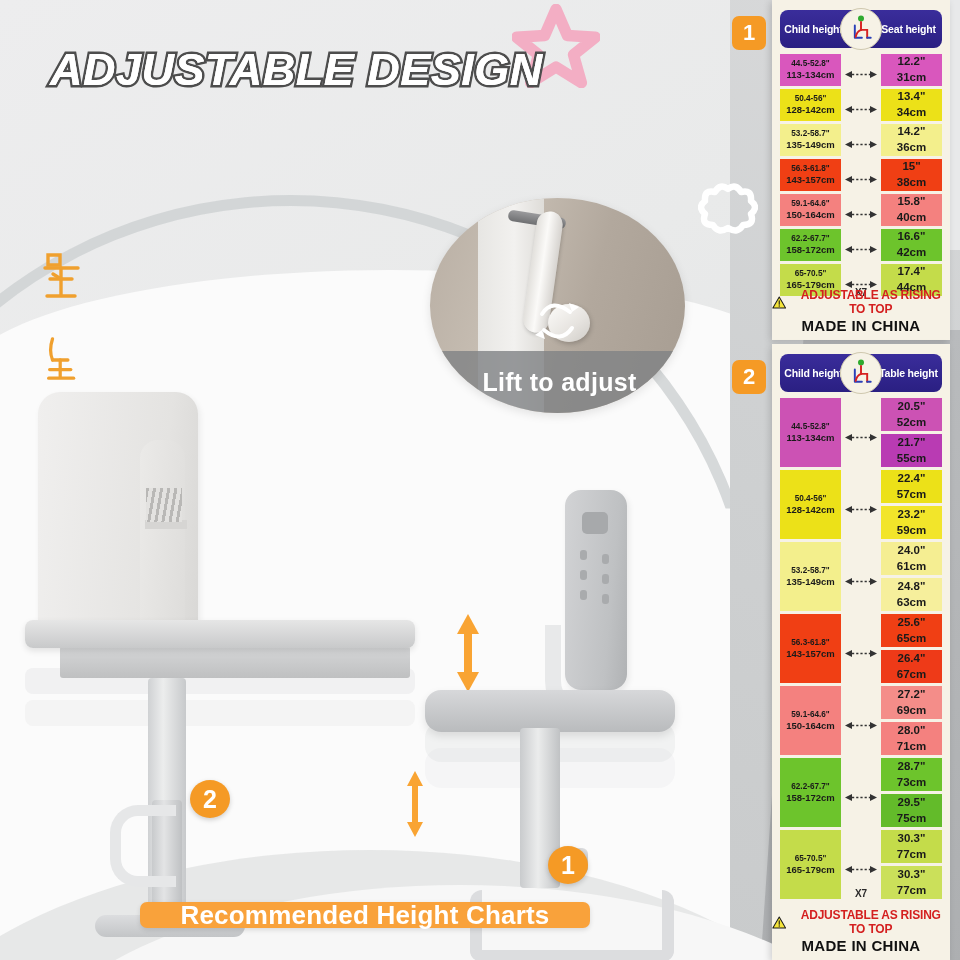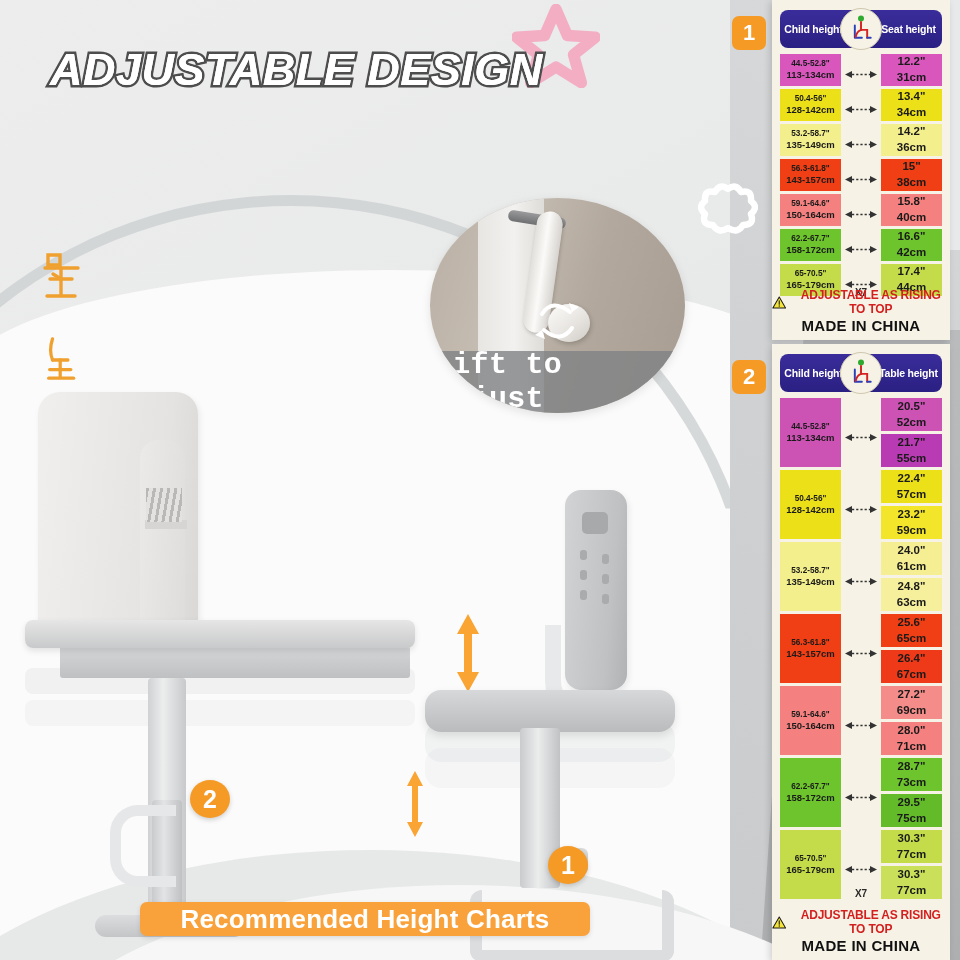--- a/index.html
+++ b/index.html
@@ -69,21 +69,21 @@
     background:linear-gradient(90deg,#e2e0dc,#fbfaf8 45%,#d6d3cf);
     border-radius:13px;transform:rotate(8deg);box-shadow:1px 2px 4px rgba(0,0,0,.18);}
   .inset-knob{position:absolute;left:118px;top:106px;width:42px;height:38px;
     border-radius:50%/50%;
     background:linear-gradient(140deg,#fdfcfa,#e6e3df 60%,#cfccc7);
     box-shadow:1px 2px 5px rgba(0,0,0,.2);}
   .inset-arrows{position:absolute;left:104px;top:90px;width:46px;height:60px;}
   .inset-caption{position:absolute;left:4px;right:0;bottom:0;height:62px;
     background:rgba(128,130,132,.80);
     display:flex;align-items:center;justify-content:center;
-    color:#fff;font-size:30px;font-weight:bold;letter-spacing:.3px;font-family:Liberation Mono, monospace;}
+    color:#fff;font-size:25px;font-weight:bold;letter-spacing:.3px;}
 
   
   .photo{position:absolute;left:0;top:370px;width:780px;height:590px;}
   .desk-hutch{position:absolute;left:38px;top:22px;width:160px;height:230px;
     background:linear-gradient(95deg,#f0efee,#e4e3e1 75%,#d9d8d6);
     border-radius:22px 22px 2px 2px;box-shadow:2px 3px 6px rgba(0,0,0,.07);}
   .desk-hutch2{position:absolute;left:140px;top:70px;width:45px;height:180px;
     background:linear-gradient(95deg,#ebeae8,#dedddb);border-radius:18px 18px 0 0;}
   .hutch-shelf{position:absolute;left:145px;top:150px;width:42px;height:9px;background:#d6d5d3;}
   .hutch-books{position:absolute;left:146px;top:118px;width:36px;height:34px;
@@ -136,21 +136,21 @@
 
   
   .badge-photo{position:absolute;width:40px;height:38px;border-radius:50%;
     background:#f59a25;color:#fff;font-size:25px;font-weight:bold;
     display:flex;align-items:center;justify-content:center;
     box-shadow:0 2px 5px rgba(0,0,0,.18);}
   .badge-photo.b2{left:190px;top:780px;}
   .badge-photo.b1{left:548px;top:846px;}
 
   
-  .banner{position:absolute;left:140px;top:902px;width:450px;height:34px;
+  .banner{position:absolute;left:140px;top:902px;width:450px;height:26px;
     background:#f9a23b;border-radius:7px;
     display:flex;align-items:center;justify-content:center;
     color:#fff;font-size:26px;font-weight:bold;letter-spacing:.2px;
     box-shadow:0 2px 5px rgba(0,0,0,.12);}
 
   
   .chart-card{position:absolute;background:#f6f2e6;
     box-shadow:-2px 2px 7px rgba(0,0,0,.16);}
   #chart1{left:772px;top:0px;width:178px;height:340px;}
   #chart2{left:772px;top:344px;width:178px;height:616px;}

